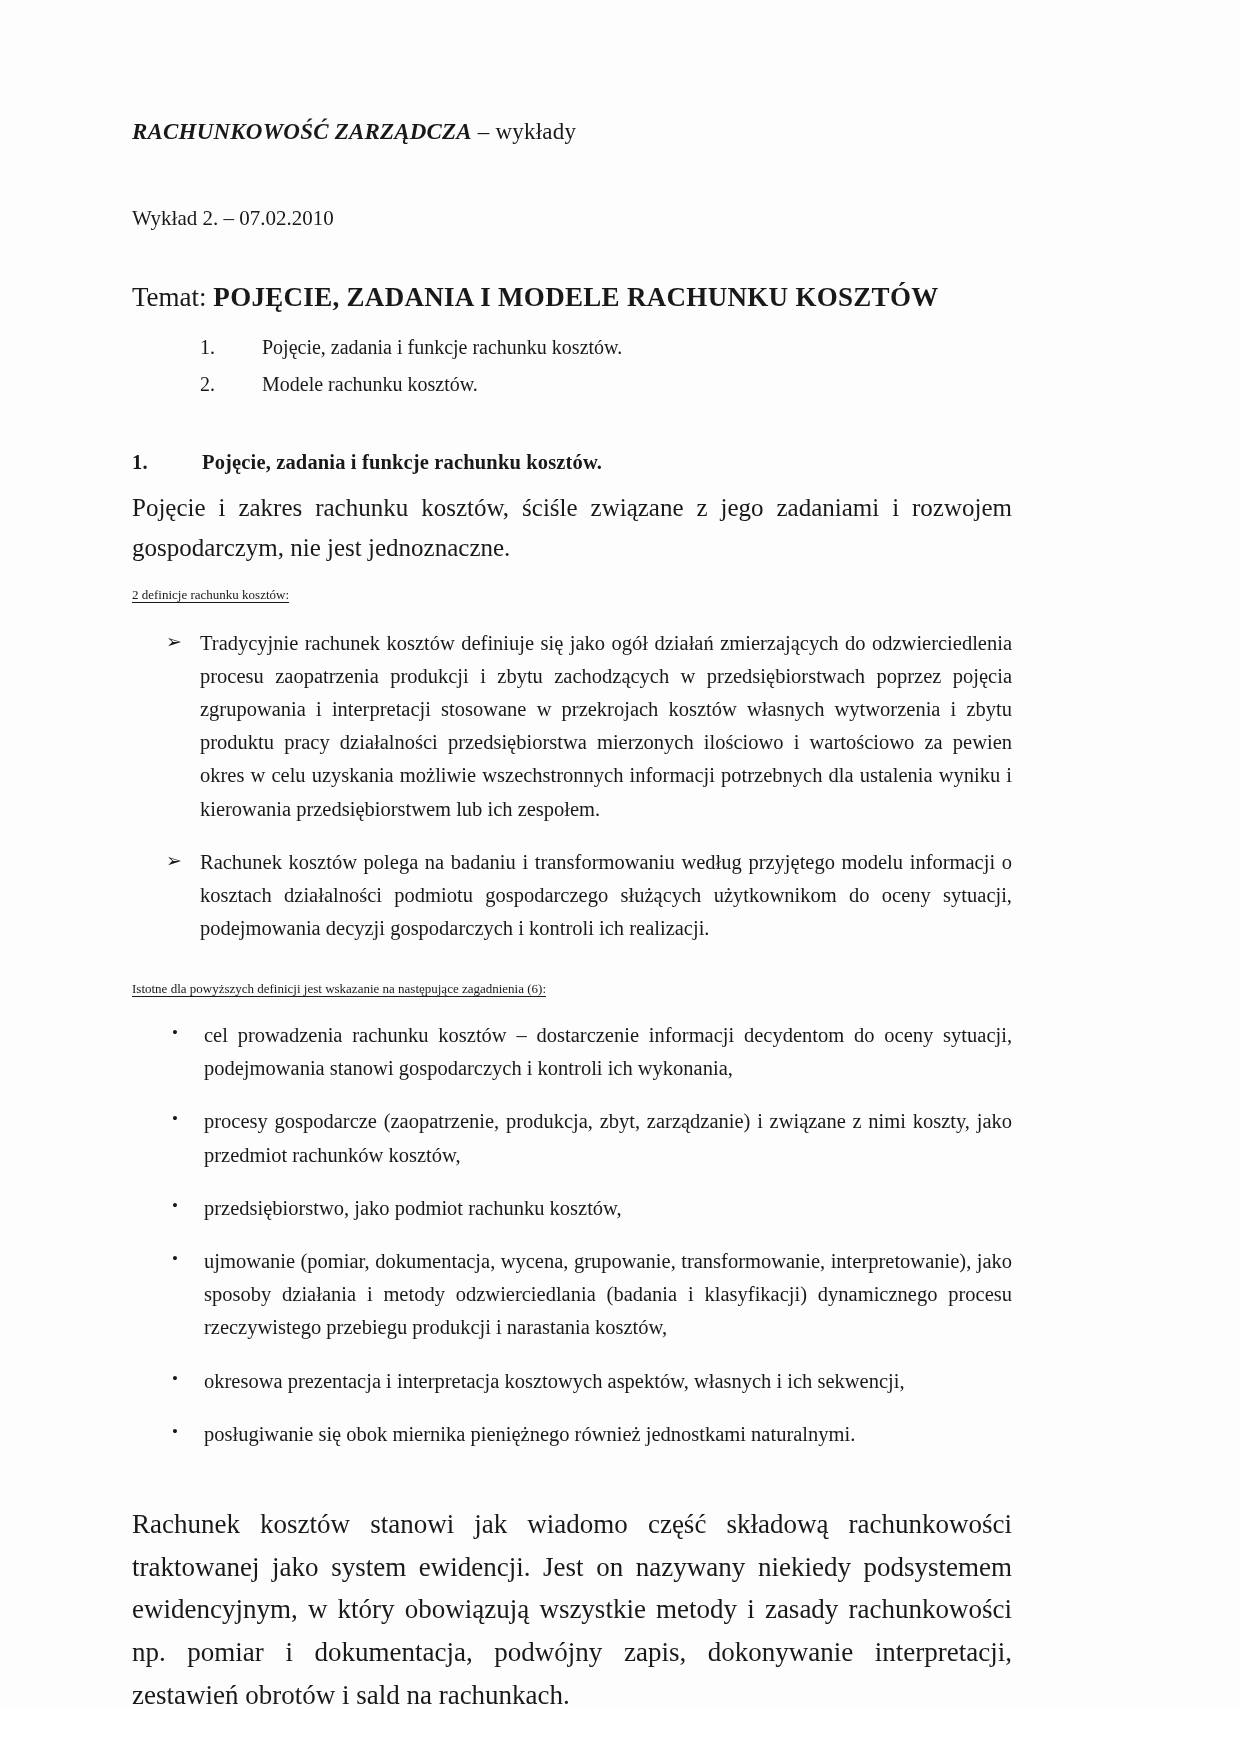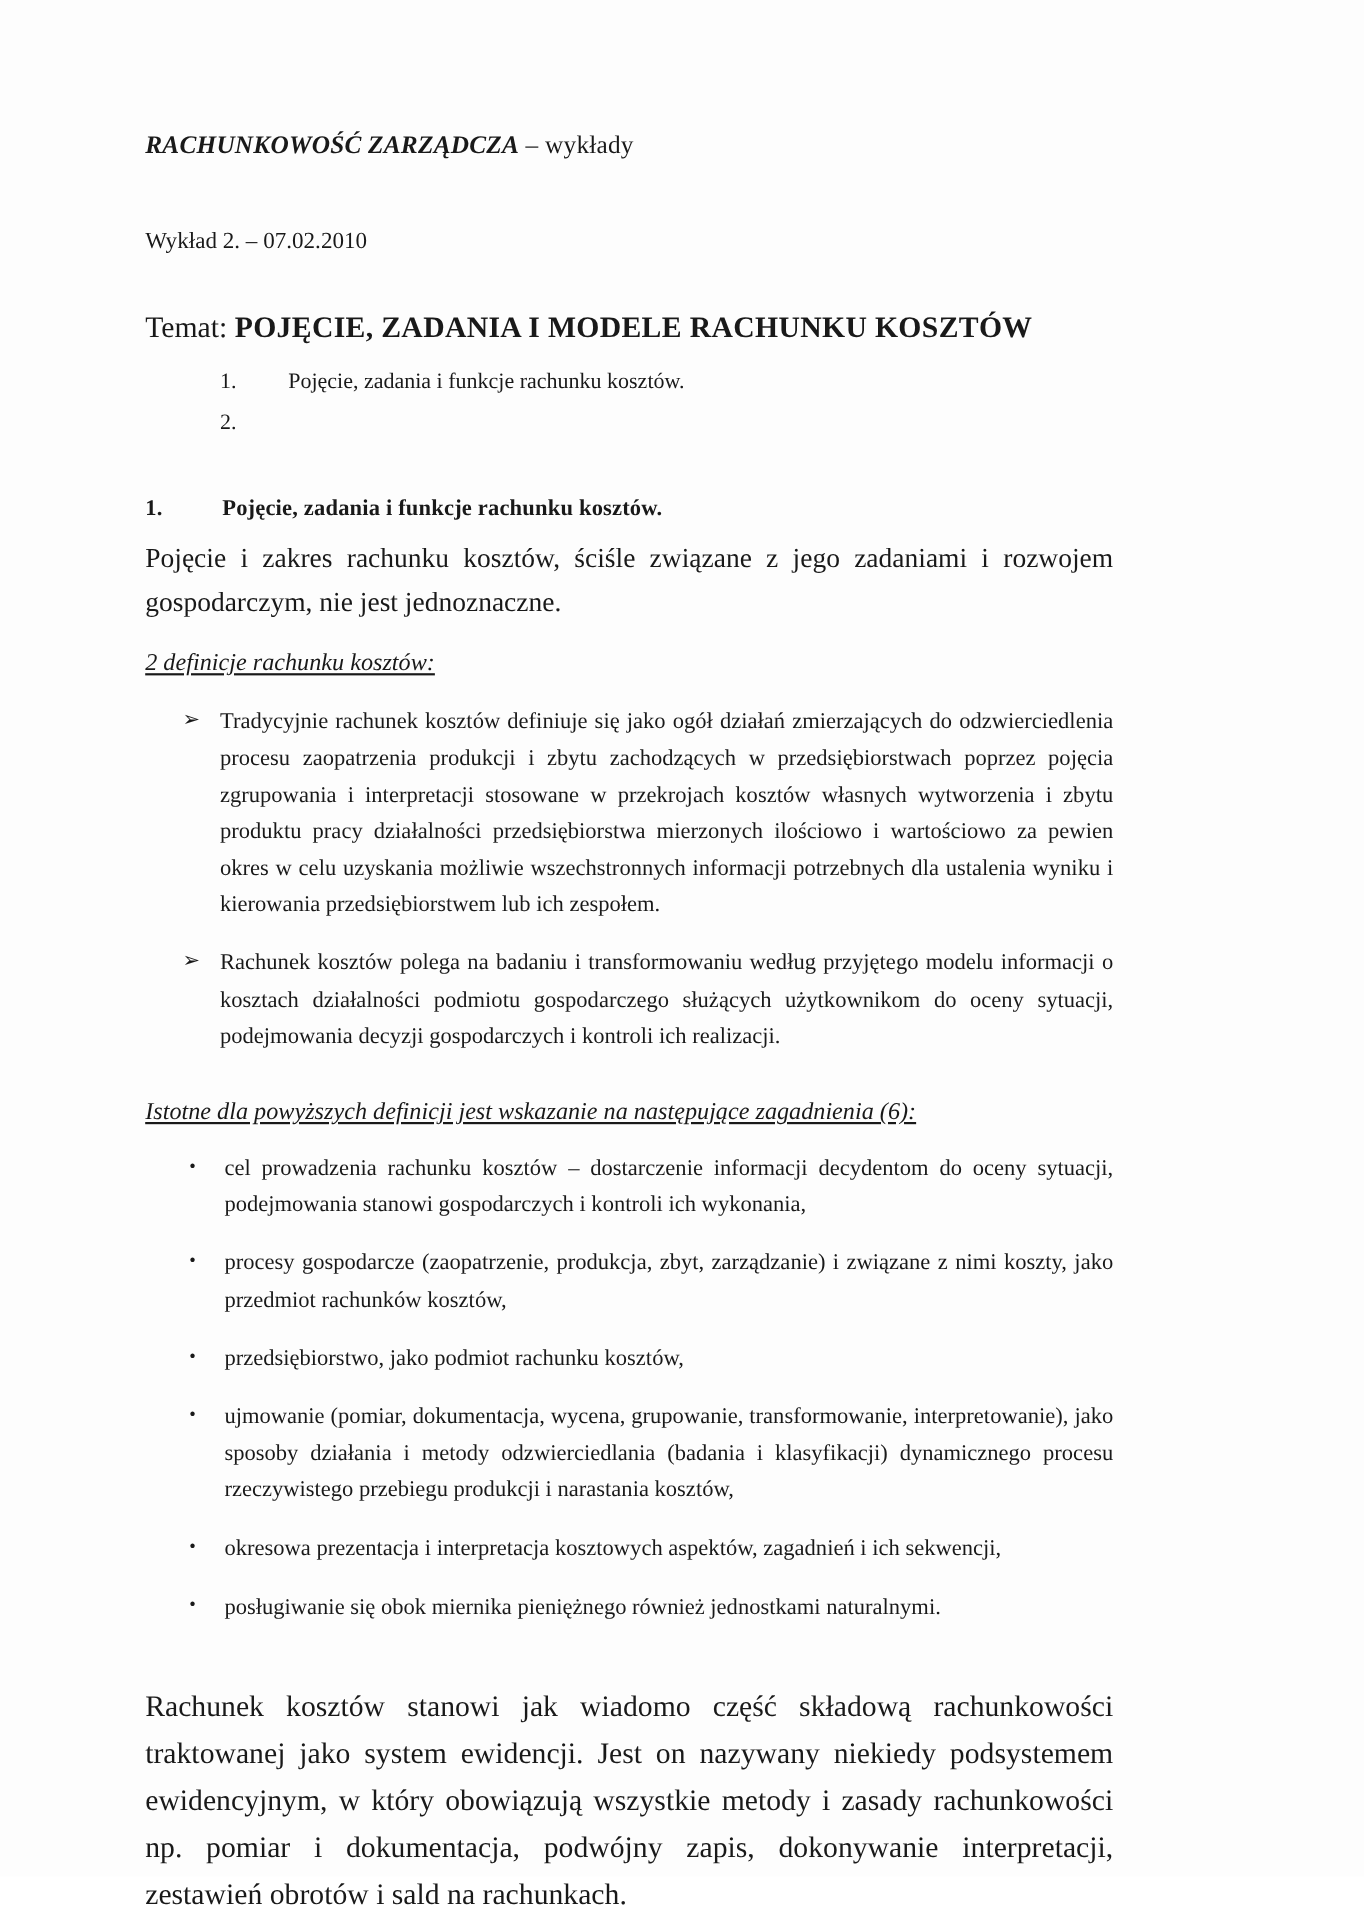--- a/index.html
+++ b/index.html
@@ -80,26 +80,25 @@
   .section-heading .num { width: 70px; flex: 0 0 70px; }
 
   p.body {
     font-size: 25px;
     line-height: 1.58;
     text-align: justify;
     margin: 14px 0 0 0;
   }
 
   .underlined {
-    font-size: 22px;
+    font-size: 13px;
     line-height: 1.5;
     margin-top: 18px;
     text-decoration: underline;
     text-underline-offset: 3px;
-    font-style: italic;
   }
 
   
   .arrow-list {
     margin: 22px 0 0 0;
     padding: 0;
     list-style: none;
   }
   .arrow-list > li {
     display: flex;
@@ -171,20 +170,21 @@
     <span class="topic-value">POJĘCIE, ZADANIA I MODELE RACHUNKU KOSZTÓW</span>
   </div>
 
   <ul class="agenda">
     <li>
       <span class="num">1.</span>
       <span class="txt">Pojęcie, zadania i funkcje rachunku kosztów.</span>
     </li>
     <li>
       <span class="num">2.</span>
+      <span class="txt">Modele rachunku kosztów.</span>
     </li>
   </ul>
 
   <div class="section-heading">
     <span class="num">1.</span>
     <span>Pojęcie, zadania i funkcje rachunku kosztów.</span>
   </div>
 
   <p class="body">Pojęcie i zakres rachunku kosztów, ściśle związane z jego zadaniami i rozwojem gospodarczym, nie jest jednoznaczne.</p>
 
@@ -215,21 +215,21 @@
     <li>
       <span class="marker">•</span>
       <span class="content">przedsiębiorstwo, jako podmiot rachunku kosztów,</span>
     </li>
     <li>
       <span class="marker">•</span>
       <span class="content">ujmowanie (pomiar, dokumentacja, wycena, grupowanie, transformowanie, interpretowanie), jako sposoby działania i metody odzwierciedlania (badania i klasyfikacji) dynamicznego procesu rzeczywistego przebiegu produkcji i narastania kosztów,</span>
     </li>
     <li>
       <span class="marker">•</span>
-      <span class="content">okresowa prezentacja i interpretacja kosztowych aspektów, zagadnień i ich sekwencji,</span>
+      <span class="content">okresowa prezentacja i interpretacja kosztowych aspektów, własnych i ich sekwencji,</span>
     </li>
     <li>
       <span class="marker">•</span>
       <span class="content">posługiwanie się obok miernika pieniężnego również jednostkami naturalnymi.</span>
     </li>
   </ul>
 
   <p class="closing">Rachunek kosztów stanowi jak wiadomo część składową rachunkowości traktowanej jako system ewidencji. Jest on nazywany niekiedy podsystemem ewidencyjnym, w który obowiązują wszystkie metody i zasady rachunkowości np. pomiar i dokumentacja, podwójny zapis, dokonywanie interpretacji, zestawień obrotów i sald na rachunkach.</p>
 
 </div>

